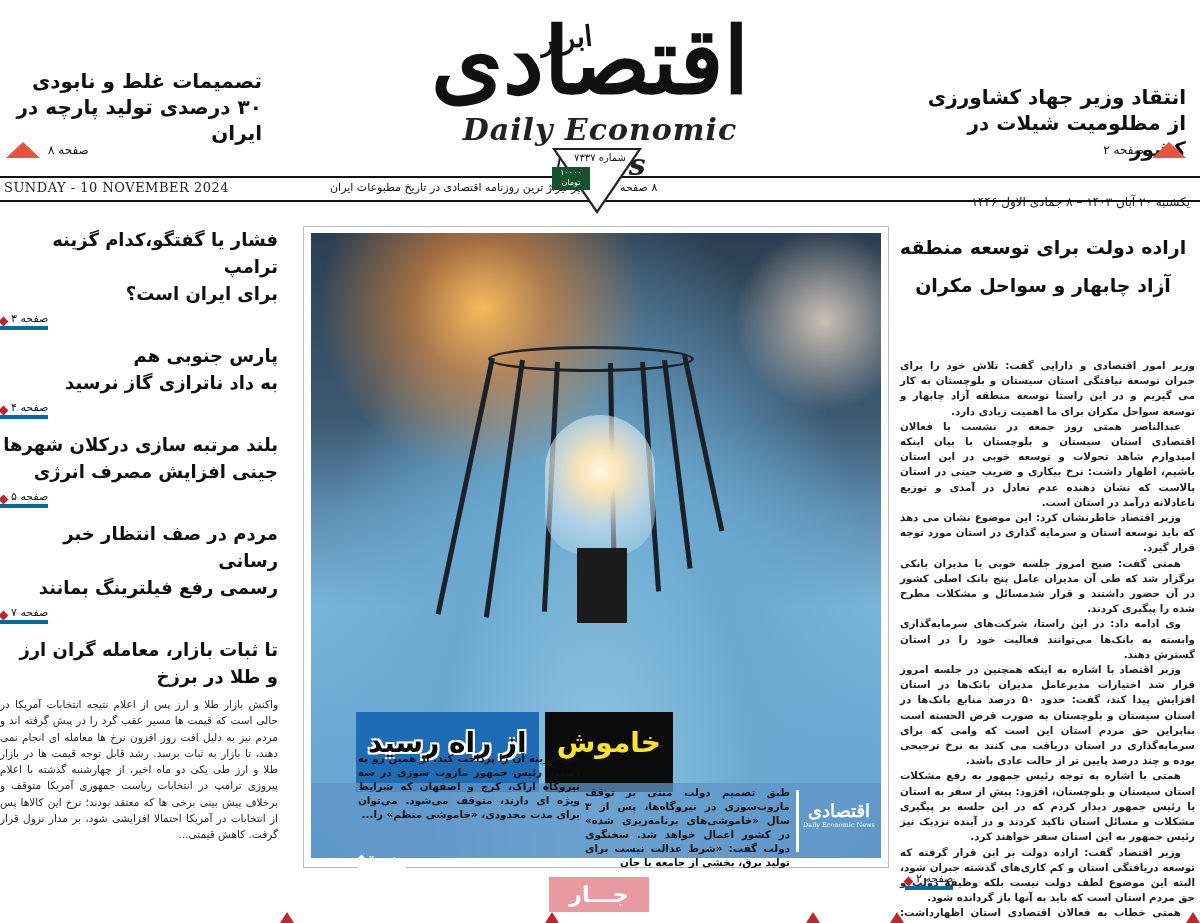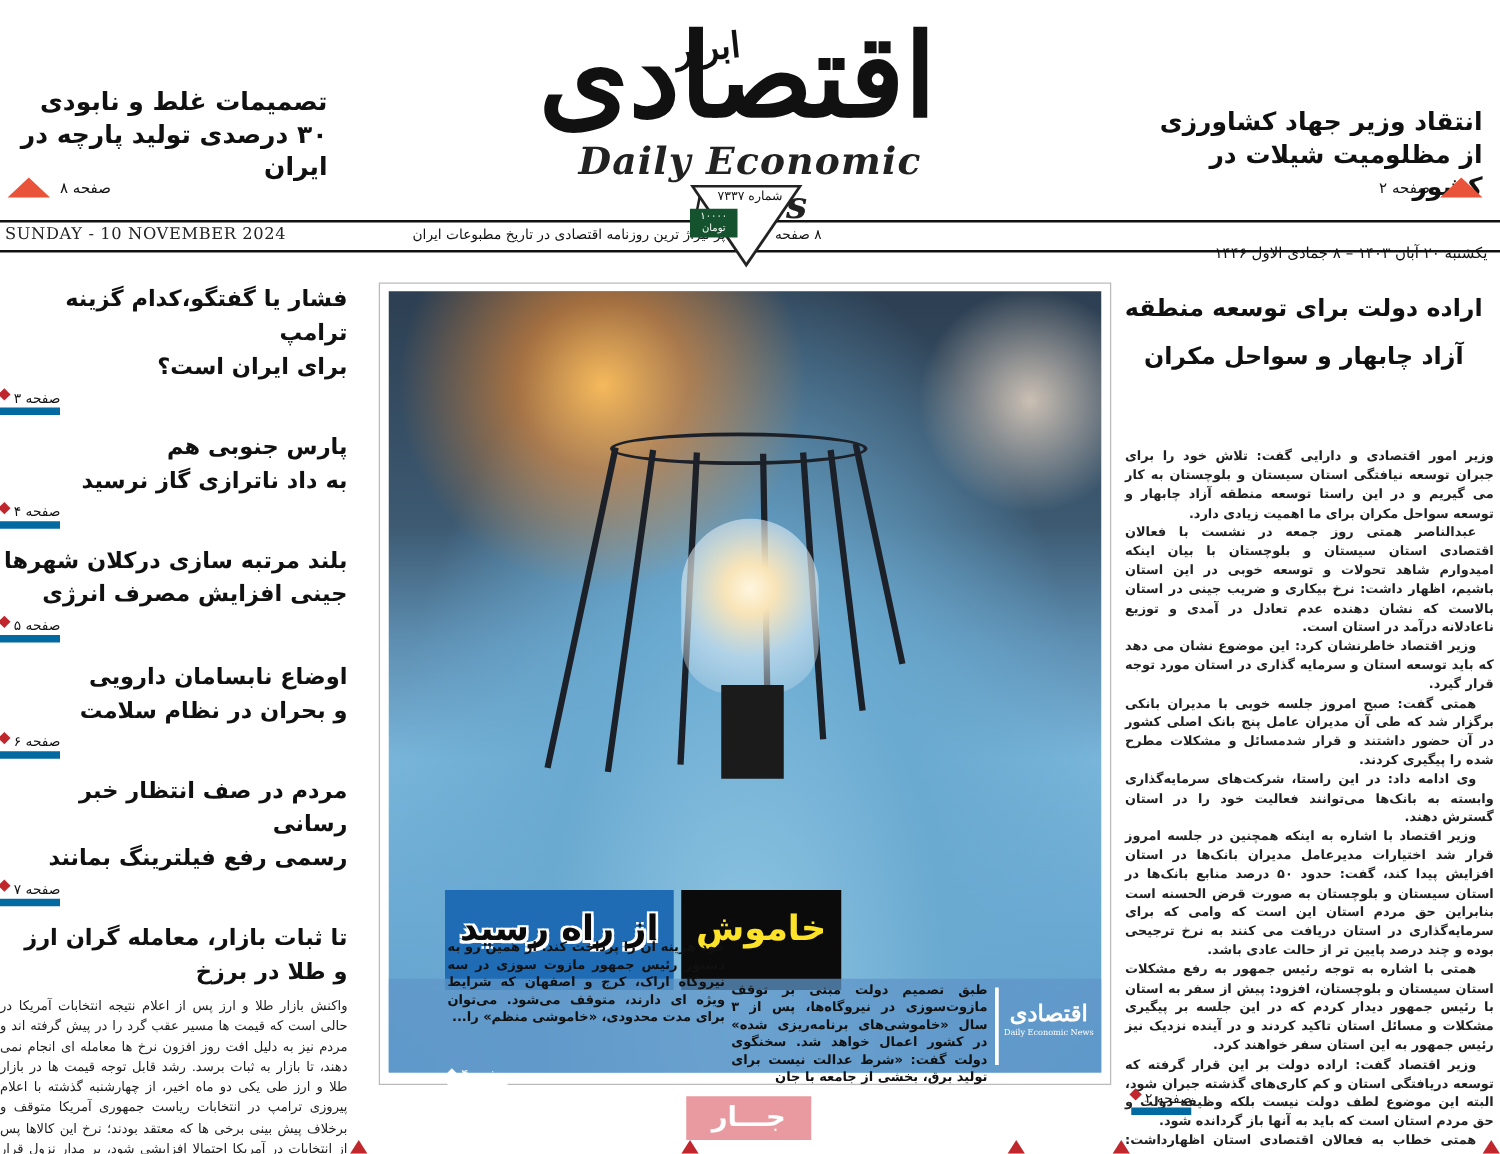--- a/index.html
+++ b/index.html
@@ -60,22 +60,22 @@
   .price-box {
     left:552px; top:167px; width:38px; height:22px; background:#14532d; color:#fff;
     font-size:8px; text-align:center; line-height:10px; padding-top:1px;
   }
 
   
   .lcol { left:0; top:226px; width:278px; }
   .litem { direction:rtl; text-align:right; margin-bottom:12px; }
   .litem .h { font-weight:bold; font-size:18px; line-height:27px; }
   .ref-small {
-    display:inline-flex; align-items:flex-start; gap:4px; font-size:11px;
-    border-bottom:6px solid #0369a1; padding-bottom:1px; direction:rtl;
+    display:inline-flex; align-items:flex-end; gap:4px; font-size:11px;
+    border-bottom:4px solid #0369a1; padding-bottom:1px; direction:rtl;
   }
   .diamond { width:7px; height:7px; background:#c0272d; transform:rotate(45deg); display:inline-block; }
   .lbody {
     direction:rtl; text-align:justify; font-size:10.5px; line-height:16.3px; color:#222;
   }
 
   
   .center-frame {
     left:303px; top:226px; width:584px; height:640px; border:1px solid #bbb;
   }
@@ -191,28 +191,20 @@
     <div style="text-align:left;direction:ltr;"><span class="ref-small">
           <span>صفحه ۴</span>
           <span class="diamond"></span>
         </span></div>
   </div>
   <div class="litem" style="margin-top:10px">
     <div class="h">بلند مرتبه سازی درکلان شهرها</div>
     <div class="h">جینی افزایش مصرف انرژی</div>
     <div style="text-align:left;direction:ltr;"><span class="ref-small">
           <span>صفحه ۵</span>
-          <span class="diamond"></span>
-        </span></div>
-  </div>
-  <div class="litem" style="margin-top:14px">
-    <div class="h">اوضاع نابسامان دارویی</div>
-    <div class="h">و بحران در نظام سلامت</div>
-    <div style="text-align:left;direction:ltr;"><span class="ref-small">
-          <span>صفحه ۶</span>
           <span class="diamond"></span>
         </span></div>
   </div>
   <div class="litem" style="margin-top:10px">
     <div class="h">مردم در صف انتظار خبر رسانی</div>
     <div class="h">رسمی رفع فیلترینگ بمانند</div>
     <div style="text-align:left;direction:ltr;"><span class="ref-small">
           <span>صفحه ۷</span>
           <span class="diamond"></span>
         </span></div>

